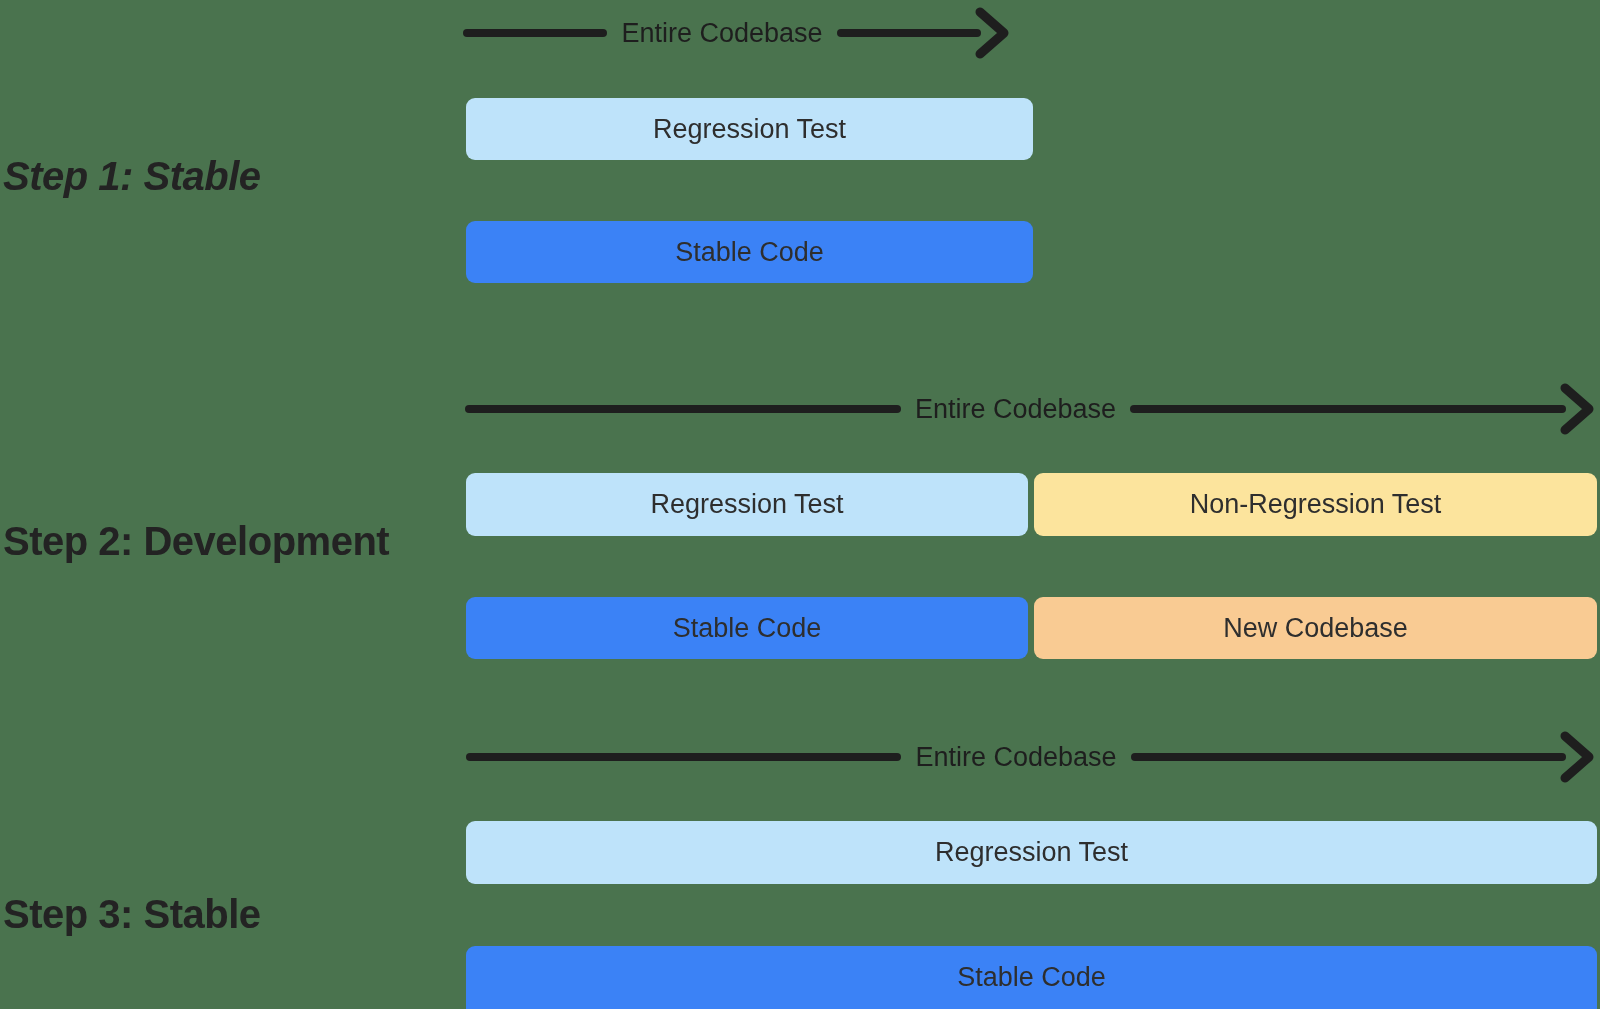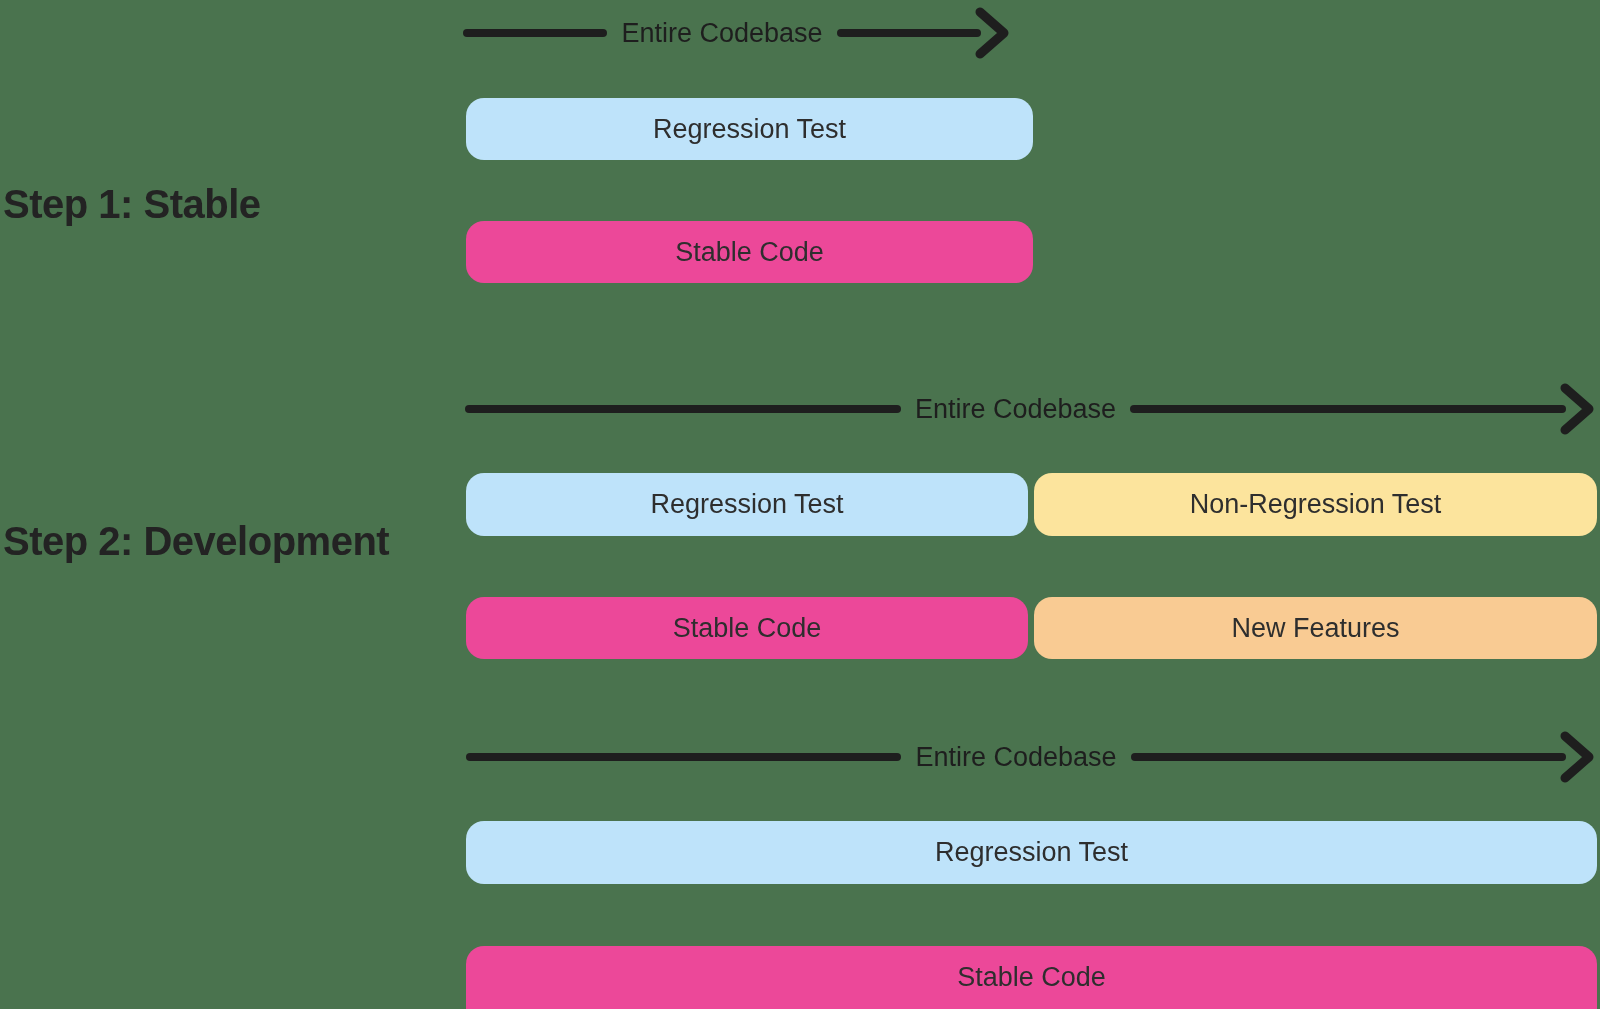--- a/index.html
+++ b/index.html
@@ -12,21 +12,21 @@
   }
   .canvas{position:absolute;inset:0;}
 
   
   .step-title{
     position:absolute;left:3px;
     font-size:40px;font-weight:800;
     color:#232323;letter-spacing:-0.5px;
     white-space:nowrap;
   }
-  #title1{top:182px;}
+  #title1{top:154px;font-style:italic;}
   #title2{top:519px;}
   #title3{top:892px;}
 
   
   .arrow{
     position:absolute;height:56px;
     display:flex;align-items:center;
   }
   #arrow1{left:463px;width:547px;top:5px;}
   #arrow2{left:465px;width:1130px;top:381px;}
@@ -40,27 +40,27 @@
     white-space:nowrap;
   }
   .arrow .head{
     flex:0 0 auto;display:flex;align-items:center;
     margin-left:-7px;
   }
 
   
   .box{
     position:absolute;
-    border-radius:18px;
+    border-radius:9px;
     display:flex;align-items:center;justify-content:center;
     font-size:27px;color:#2E2E2E;
     white-space:nowrap;
   }
   .c-blue{background:#BEE3FA;}
-  .c-green{background:#ec4899;justify-content:center;}
+  .c-green{background:#3b82f6;justify-content:center;}
   .c-yellow{background:#FCE49D;}
   .c-orange{background:#F9CB93;}
 
   
   #box-s1-regression{left:466px;top:98px;width:567px;height:62px;}
   #box-s1-stable{left:466px;top:221px;width:567px;height:62px;}
   
   #box-s2-regression{left:466px;top:473px;width:562px;height:63px;}
   #box-s2-nonregression{left:1034px;top:473px;width:563px;height:63px;}
   #box-s2-stable{left:466px;top:597px;width:562px;height:62px;}
@@ -114,23 +114,24 @@
 
   <div class="box c-yellow" id="box-s2-nonregression">
     <span>Non-Regression Test</span>
   </div>
 
   <div class="box c-green" id="box-s2-stable">
     <span>Stable Code</span>
   </div>
 
   <div class="box c-orange" id="box-s2-newfeatures">
-    <span>New Features</span>
+    <span>New Codebase</span>
   </div>
 
+  <div class="step-title" id="title3">Step 3: Stable</div>
 
   <div class="arrow" id="arrow3">
     <div class="line"></div>
     <div class="arrow-label">Entire Codebase</div>
     <div class="line"></div>
     <span class="head">
       <svg width="36" height="56" viewBox="0 0 36 56">
           <path d="M6 7 L30 28 L6 49" stroke="#1E1E1E" stroke-width="9" fill="none" stroke-linecap="round" stroke-linejoin="round"></path>
         </svg>
     </span>

